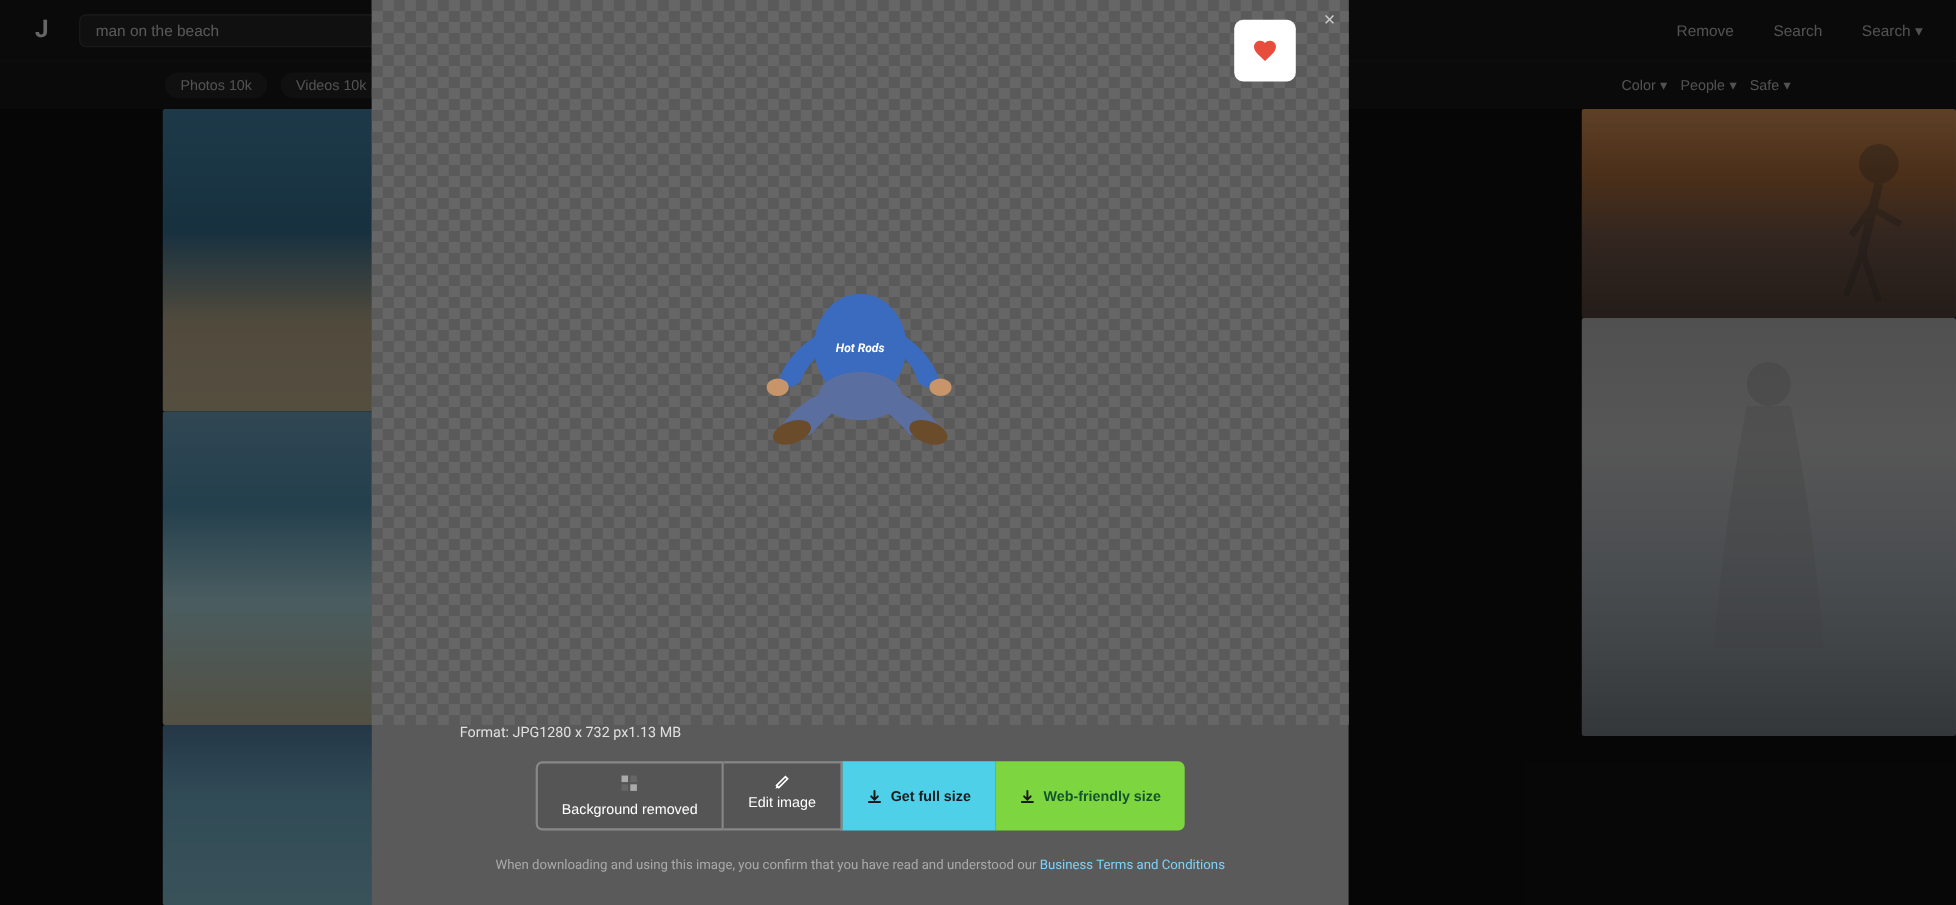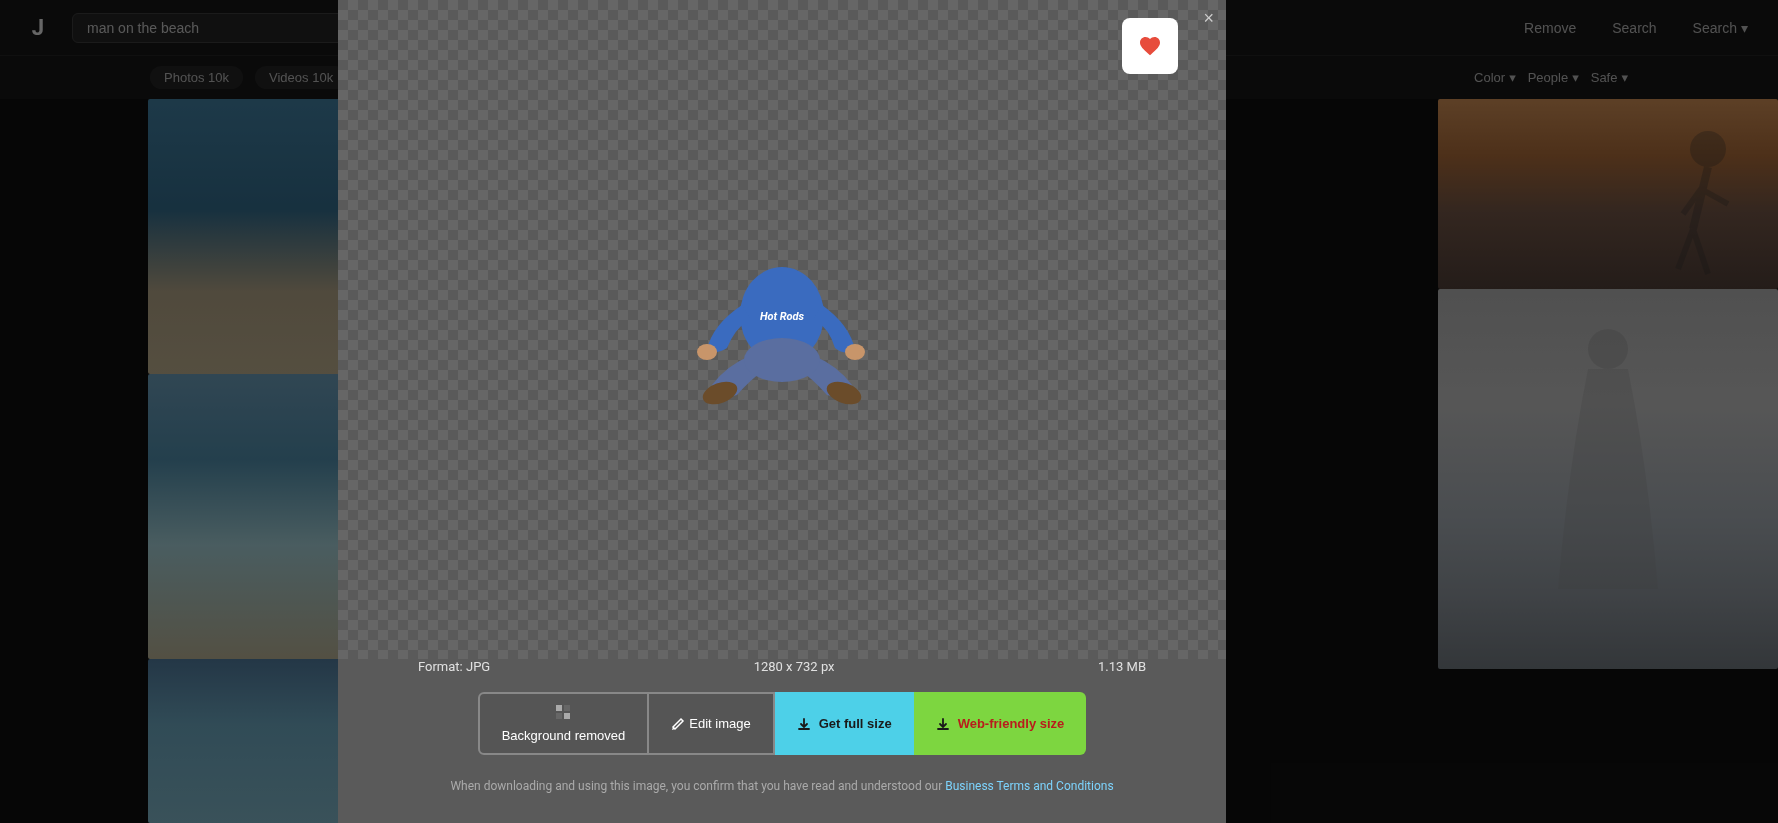--- a/index.html
+++ b/index.html
@@ -189,21 +189,21 @@
       display: flex;
       align-items: center;
       justify-content: center;
       padding: 40px;
     }
 
     
     .modal-info {
       width: 100%;
       display: flex;
-      justify-content: space-between;
+      justify-content: flex-start;
       padding: 0 80px;
       margin-bottom: 18px;
     }
     .modal-info-item {
       font-size: 13px;
       color: #e0e0e0;
     }
 
     
     .modal-actions {
@@ -229,39 +229,40 @@
       border: 2px solid #888;
       border-left: none;
       border-radius: 0;
       color: #fff;
       font-size: 13px;
       padding: 10px 22px;
       cursor: pointer;
       display: flex;
       align-items: center;
       gap: 4px;
+      flex-direction: column;
     }
     .btn-full {
       background: #4dd0e8;
       border: none;
       border-radius: 0;
       color: #1a1a1a;
       font-size: 13px;
       font-weight: 600;
       padding: 20px 22px;
       cursor: pointer;
       display: flex;
       align-items: center;
       gap: 8px;
     }
     .btn-web {
       background: #7dd640;
       border: none;
       border-radius: 0 6px 6px 0;
-      color: #b91c1c;
+      color: #14532d;
       font-size: 13px;
       font-weight: 600;
       padding: 10px 22px;
       cursor: pointer;
       display: flex;
       align-items: center;
       gap: 8px;
     }
 
     

